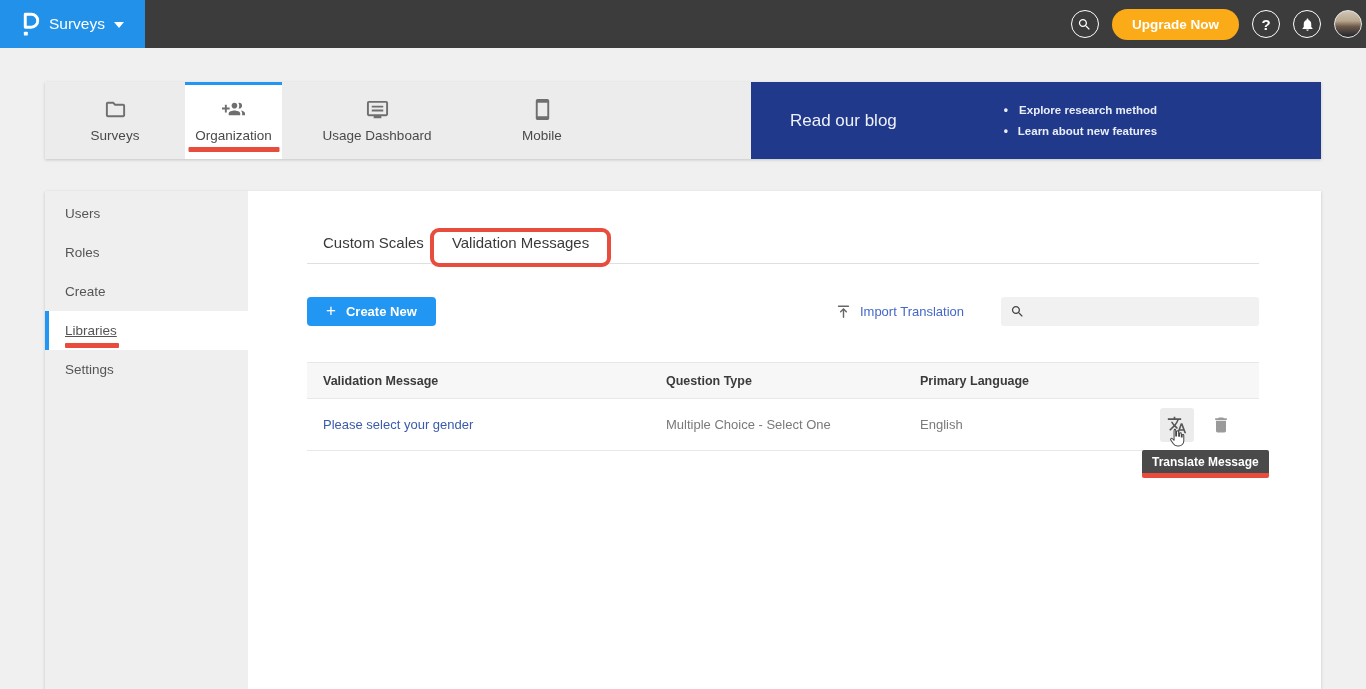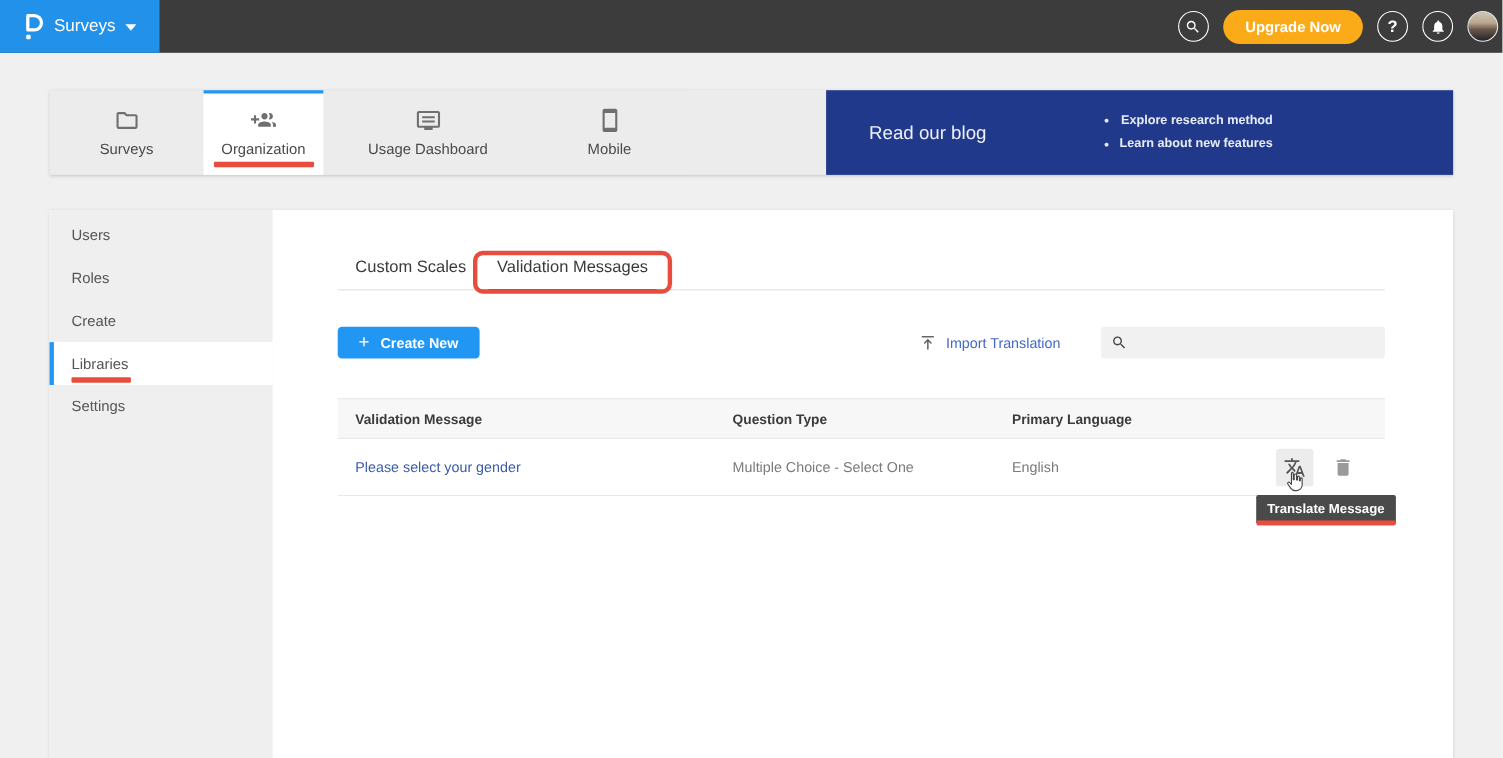--- a/index.html
+++ b/index.html
@@ -29,39 +29,39 @@
   
   .nav-card { margin:34px 45px 0 45px; height:77px; display:flex;
     background:#ececec; box-shadow:0 1px 3px rgba(0,0,0,.18); }
   .nav-tabs { display:flex; height:100%; }
   .nav-tab { display:flex; flex-direction:column; align-items:center;
     justify-content:flex-start; padding-top:13px; border-top:3px solid transparent;
     cursor:pointer; position:relative; }
   .nav-tab svg { width:23px; height:23px; fill:#6f6f6f; }
   .nav-tab .nav-label { margin-top:7px; font-size:13.5px; color:#4a4a4a; }
   .nav-tab.active { background:#fff; border-top:3px solid #2196f3; }
-  .nav-tab.w1{width:140px;} .nav-tab.w2{width:109px;text-align:center;} .nav-tab.w3{width:190px;} .nav-tab.w4{width:140px;}
+  .nav-tab.w1{width:140px;} .nav-tab.w2{width:97px;text-align:center;} .nav-tab.w3{width:190px;} .nav-tab.w4{width:140px;}
   .ann-underline-org { position:absolute; bottom:7px; left:50%; transform:translateX(-50%);
     width:91px; height:5px; background:#e74c3c; border-radius:1px; }
   .nav-spacer { flex:1; background:#ececec; }
   .blog-panel { width:570px; background:#21398b; display:flex; align-items:center;
     padding-left:39px; cursor:pointer;gap:19px; }
   .blog-title { color:#eef1f9; font-size:17px; }
   .blog-list { list-style:none; margin-left:88px;text-align:right; }
   .blog-list li { color:#e9edf8; font-size:11.5px; font-weight:bold; line-height:21px;
     position:relative; padding-left:14px; }
   .blog-list li::before { content:"•"; position:absolute; left:0; top:0; font-size:12px; }
 
   
   .main-card { margin:32px 45px 0 45px; height:499px; display:flex;
     box-shadow:0 1px 3px rgba(0,0,0,.18); background:#fff; }
   .sidebar { width:203px; background:#efefef; padding-top:3px; }
   .side-item { height:39px; display:flex; align-items:center; padding-left:20px;
     font-size:13.5px; color:#555; cursor:pointer; position:relative; }
-  .side-item.active { background:#fff; border-left:4px solid #2196f3; padding-left:16px; }
+  .side-item.active { background:#fff; border-left:4px solid #2196f3; padding-left:16px;text-decoration:underline; }
   .ann-underline-lib { position:absolute; left:16px; bottom:2px; width:54px; height:5px;
     background:#e74c3c; border-radius:1px; }
 
   .content { flex:1; background:#fff; position:relative;
     padding:43px 62px 0 59px; }
 
   .content-tabs { display:flex; gap:12px; margin-left:8px; }
   .content-tab { font-size:15px; font-weight:500; color:#3a3a3a; padding:0 8px 10px 8px;
     border-bottom:3px solid transparent; cursor:pointer; position:relative; }
   .content-tab.active { border-bottom:1px solid #0f172a; }

